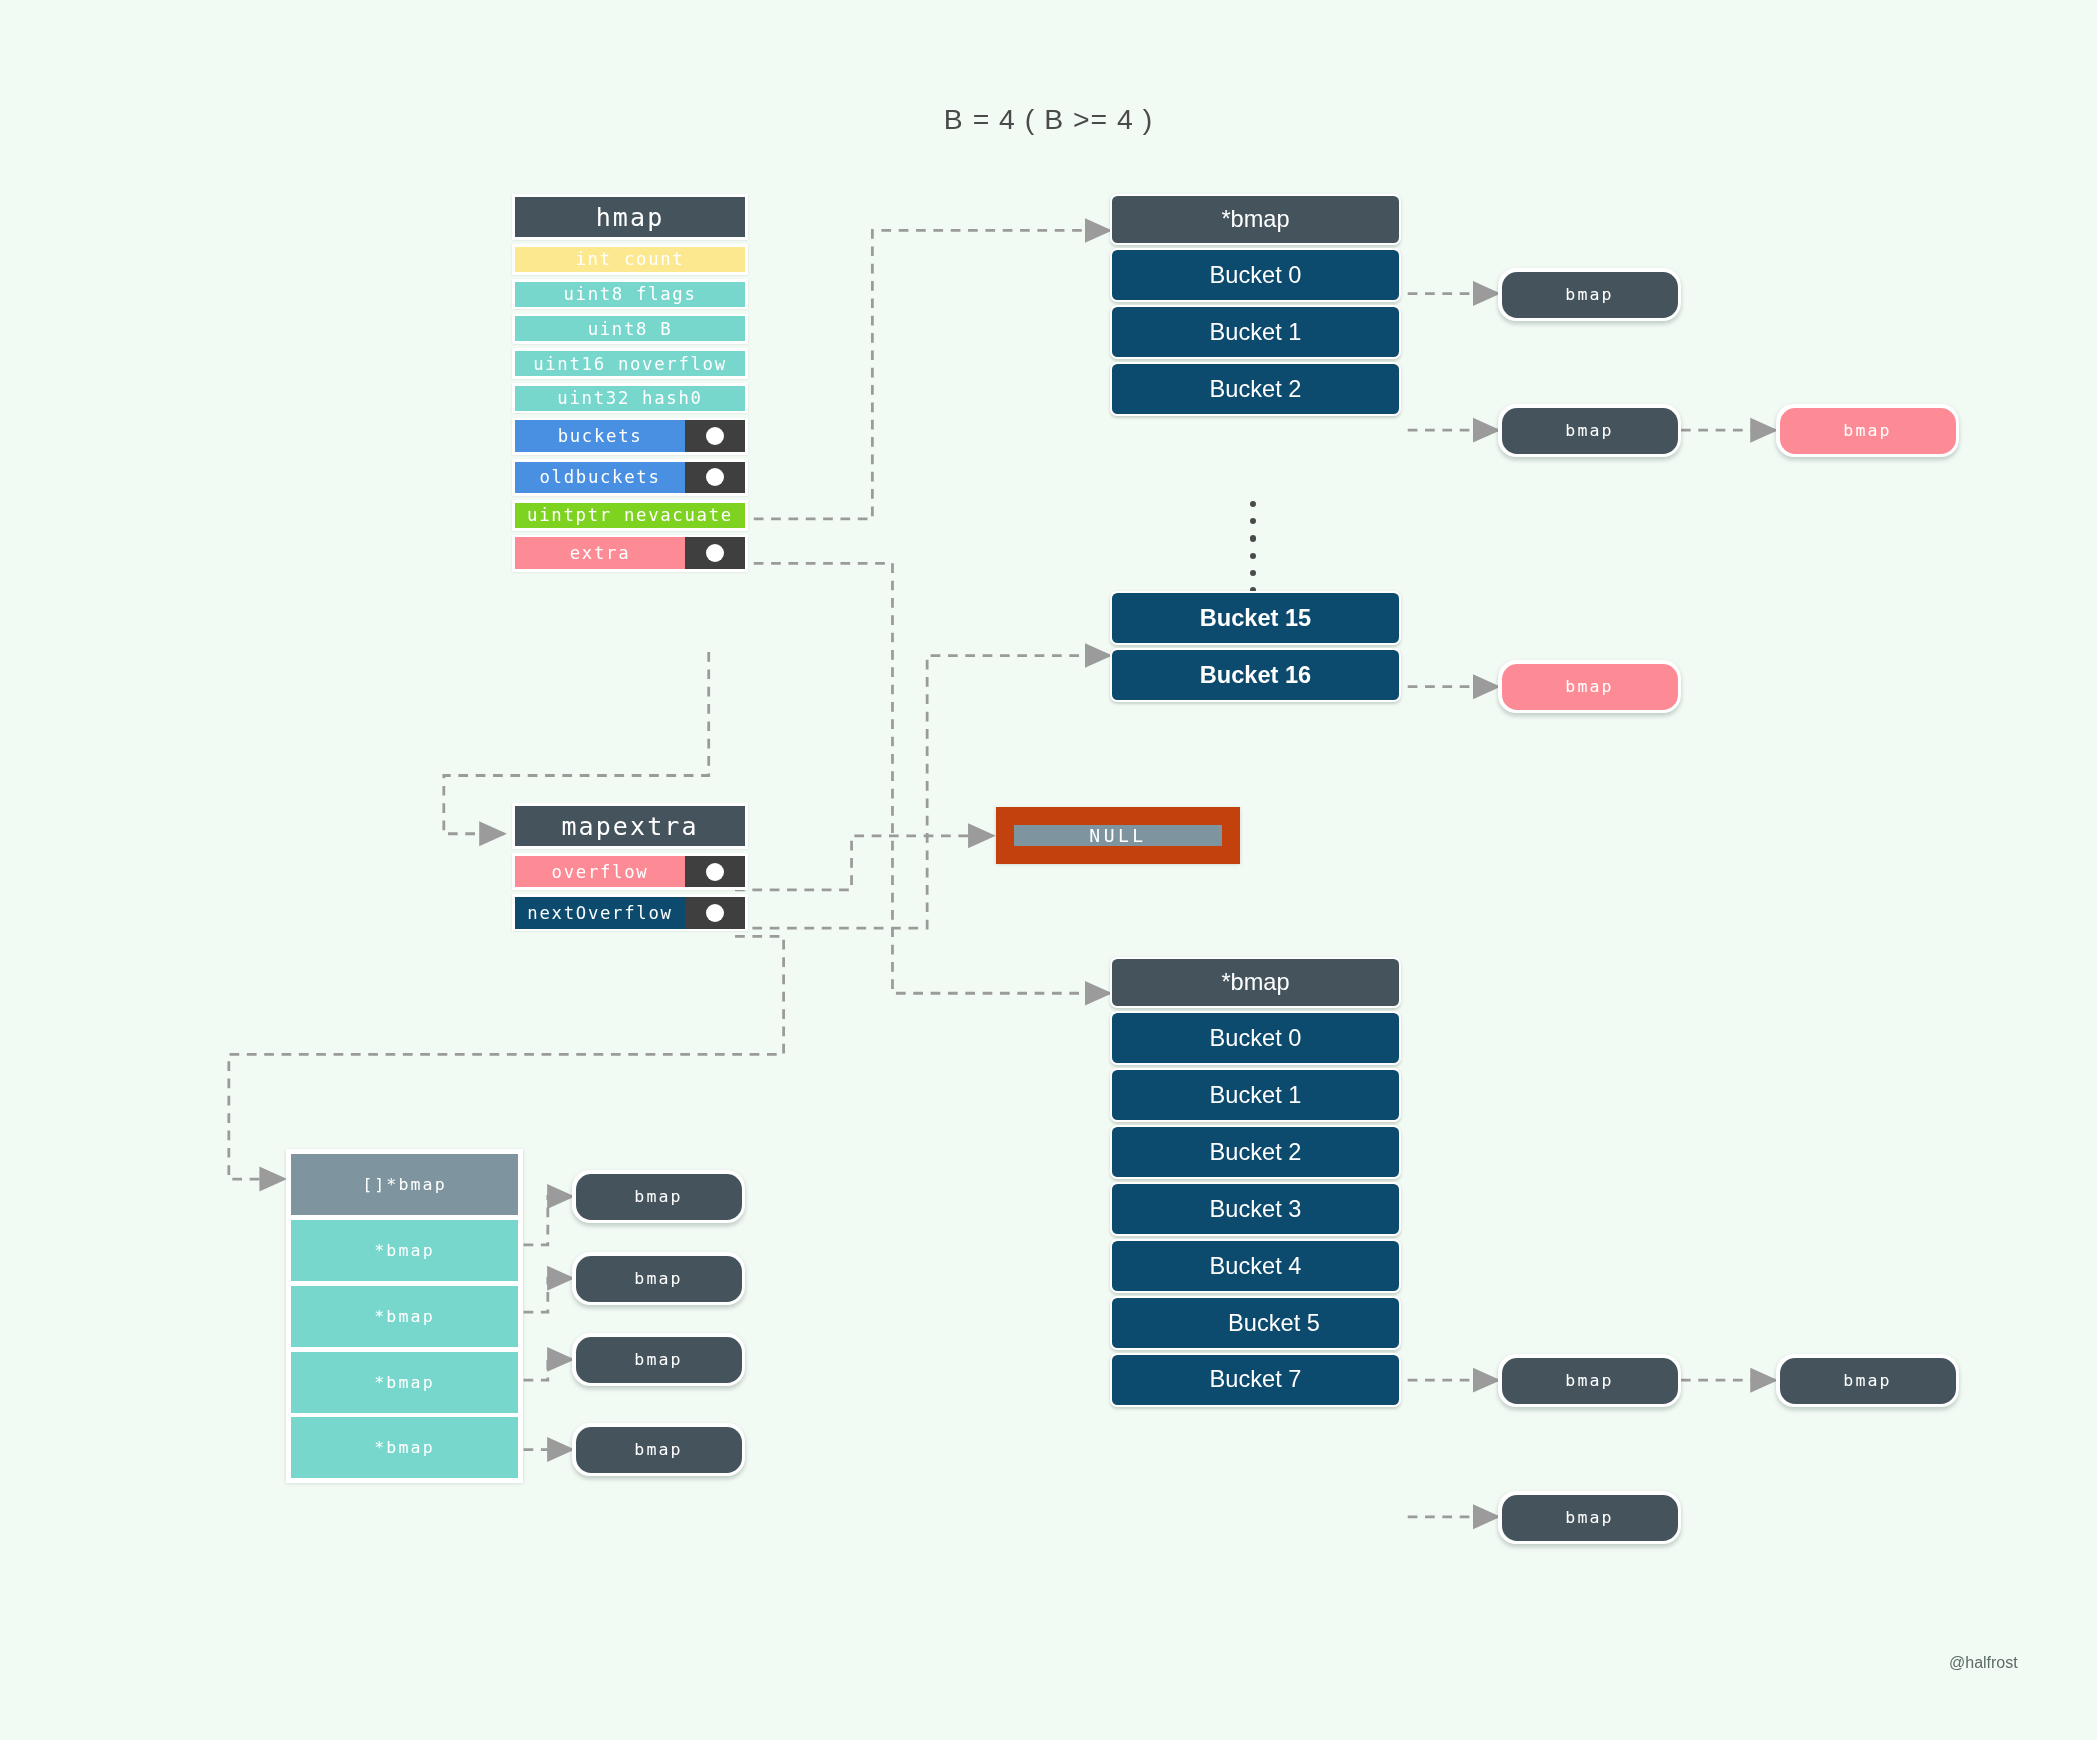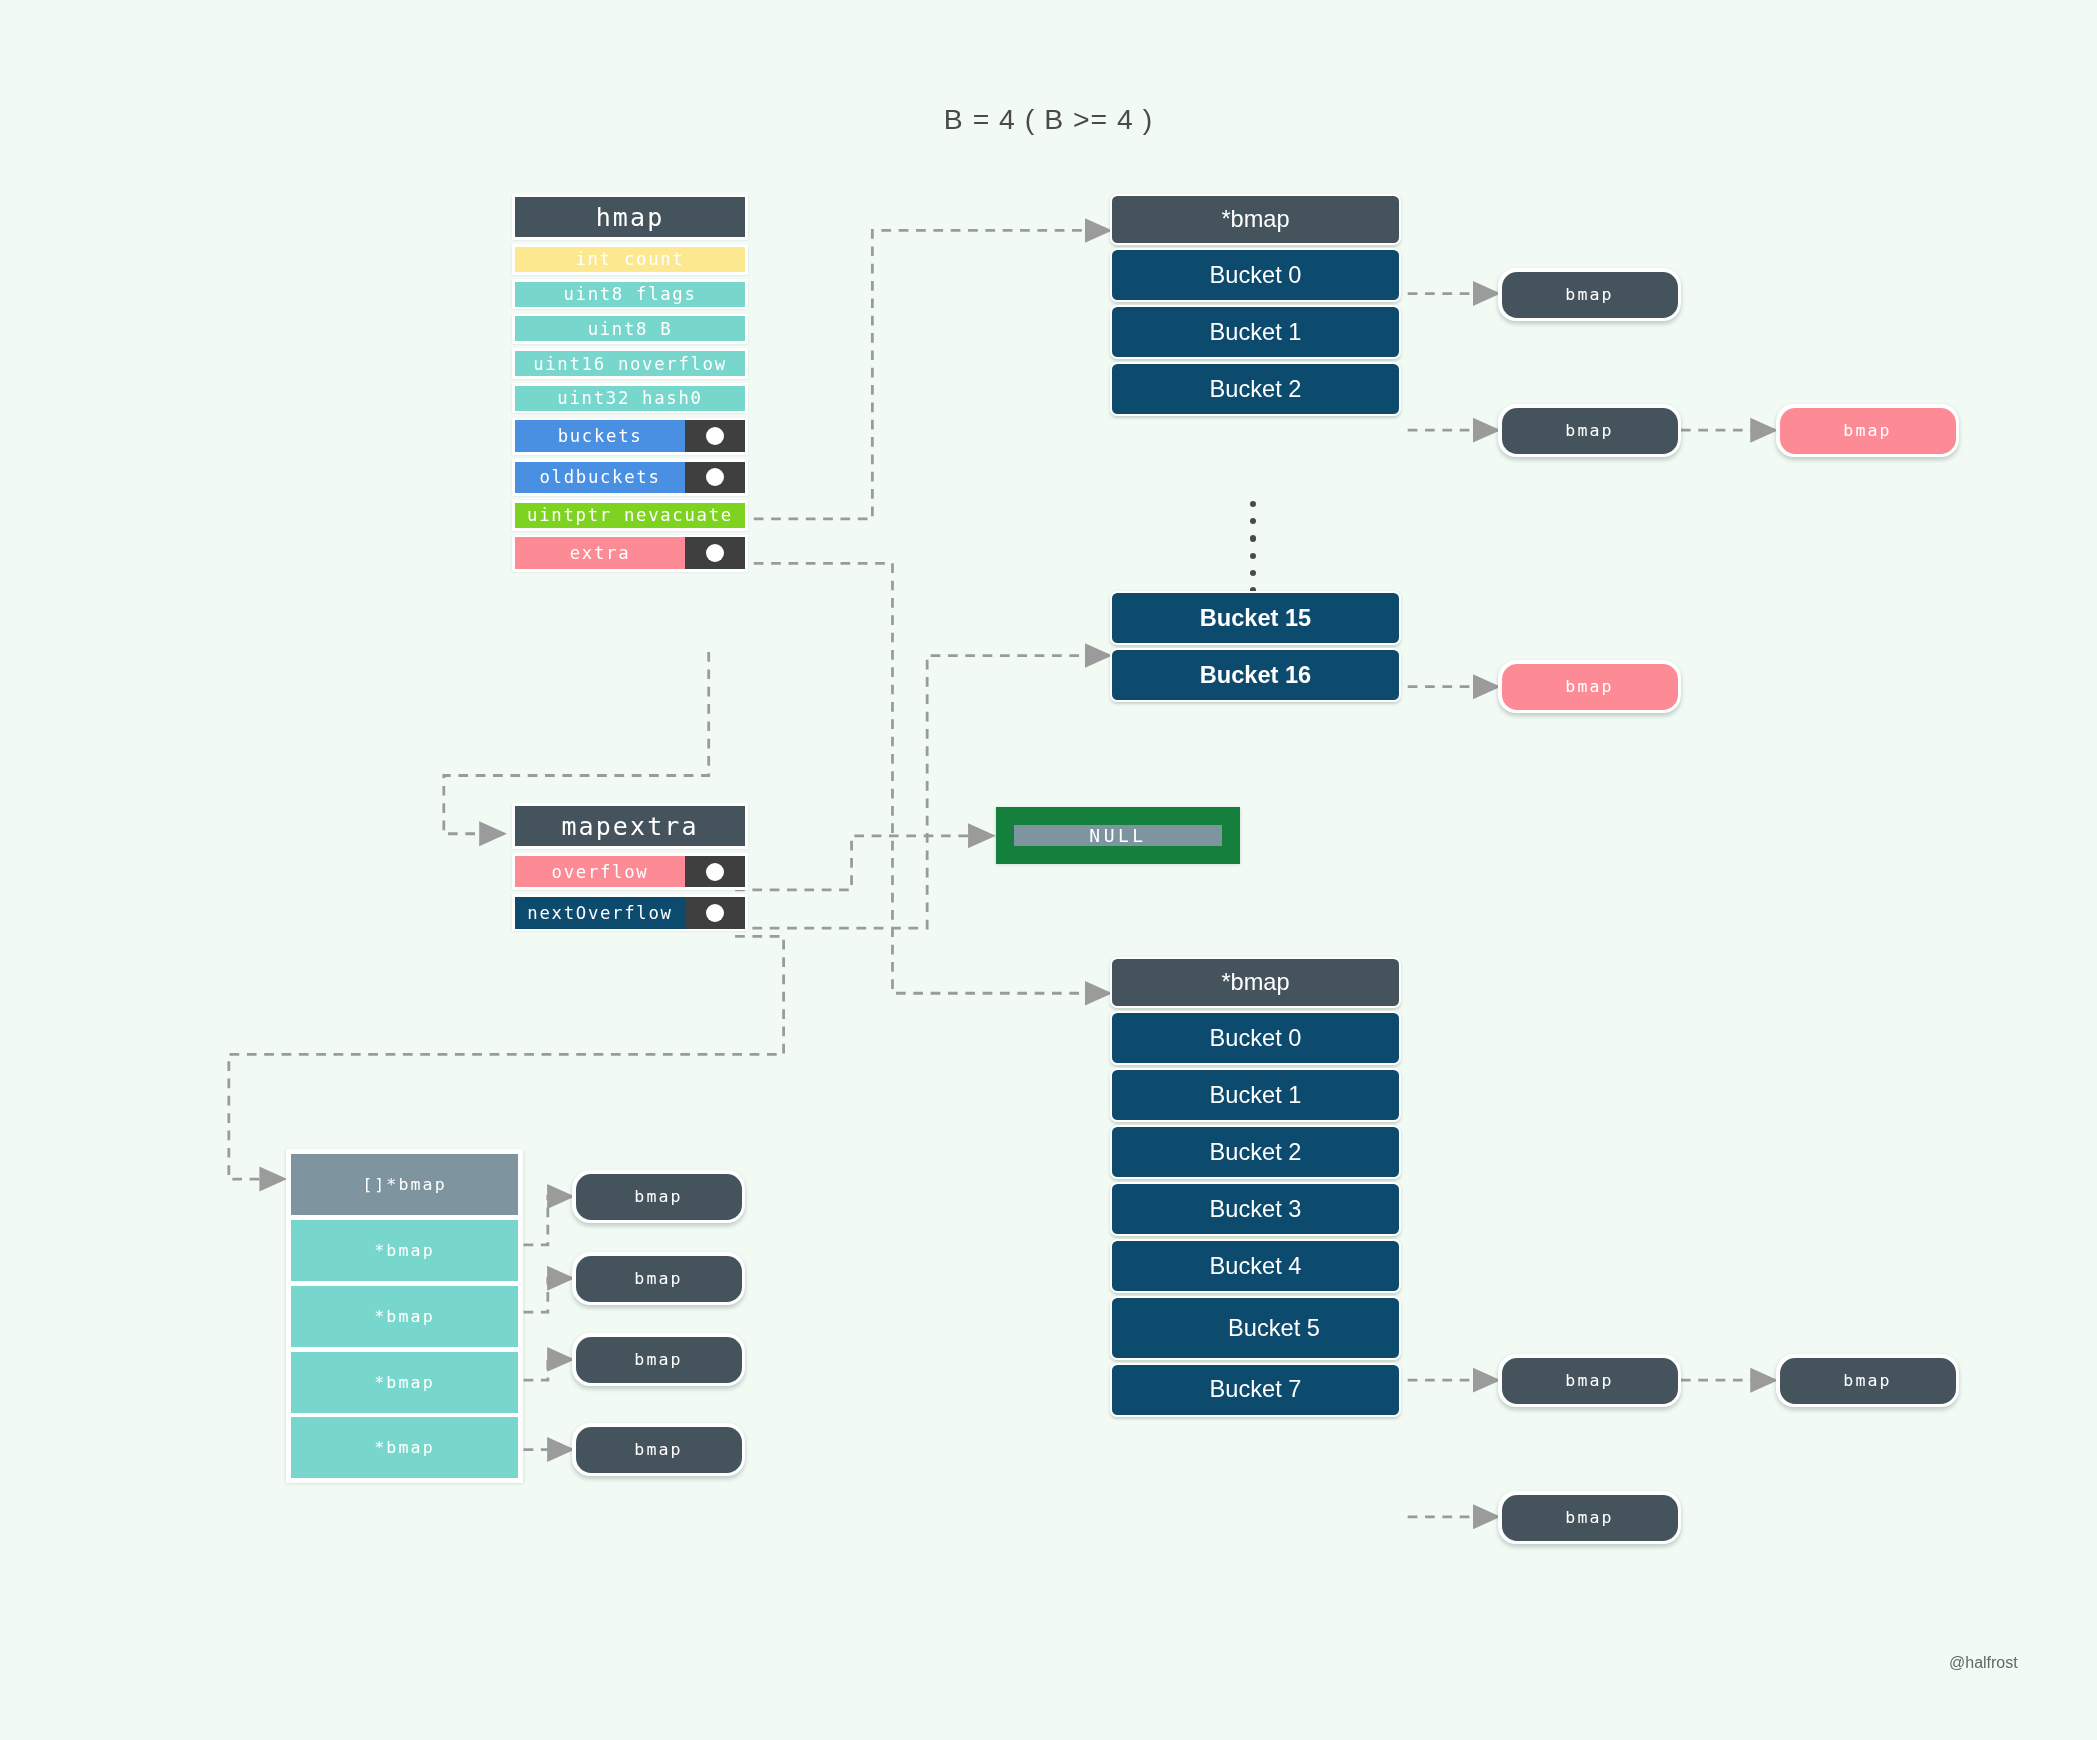--- a/index.html
+++ b/index.html
@@ -122,21 +122,21 @@
     letter-spacing: 2.1px;
     font-size: 16.6px;
     height: 100%;
   }
   .pill.dark > div { background: #44535c; }
   .pill.pink > div { background: #fd8b95; }
 
   
   #nullbox {
     position: absolute;
-    background: #15803d;
+    background: #c2410c;
     padding: 18px;
     box-sizing: border-box;
     box-shadow: 0 1.4px 3.5px rgba(70,95,85,0.25);
   }
   #nullbox > div {
     background: #7e95a0;
     width: 100%; height: 100%;
     display: flex; align-items: center; justify-content: center;
     color: #ffffff;
     font-family: "DejaVu Sans Mono", monospace;
@@ -356,21 +356,21 @@
     <div class="bitem bcell">
       <div style="height:50px;">Bucket 2</div>
     </div>
     <div class="bitem bcell">
       <div style="height:50px;">Bucket 3</div>
     </div>
     <div class="bitem bcell">
       <div style="height:50px;">Bucket 4</div>
     </div>
     <div class="bitem bcell">
-      <div style="height:60px;padding-left:37px;">Bucket 5</div>
+      <div style="height:50px;padding-left:37px;">Bucket 5</div>
     </div>
     <div class="bitem bcell">
       <div style="height:50px;">Bucket 7</div>
     </div>
   </div>
 
   <div class="pill dark" style="left:1498px; top:268px; width:183px; height:53px;">
     <div>bmap</div>
   </div>
 

